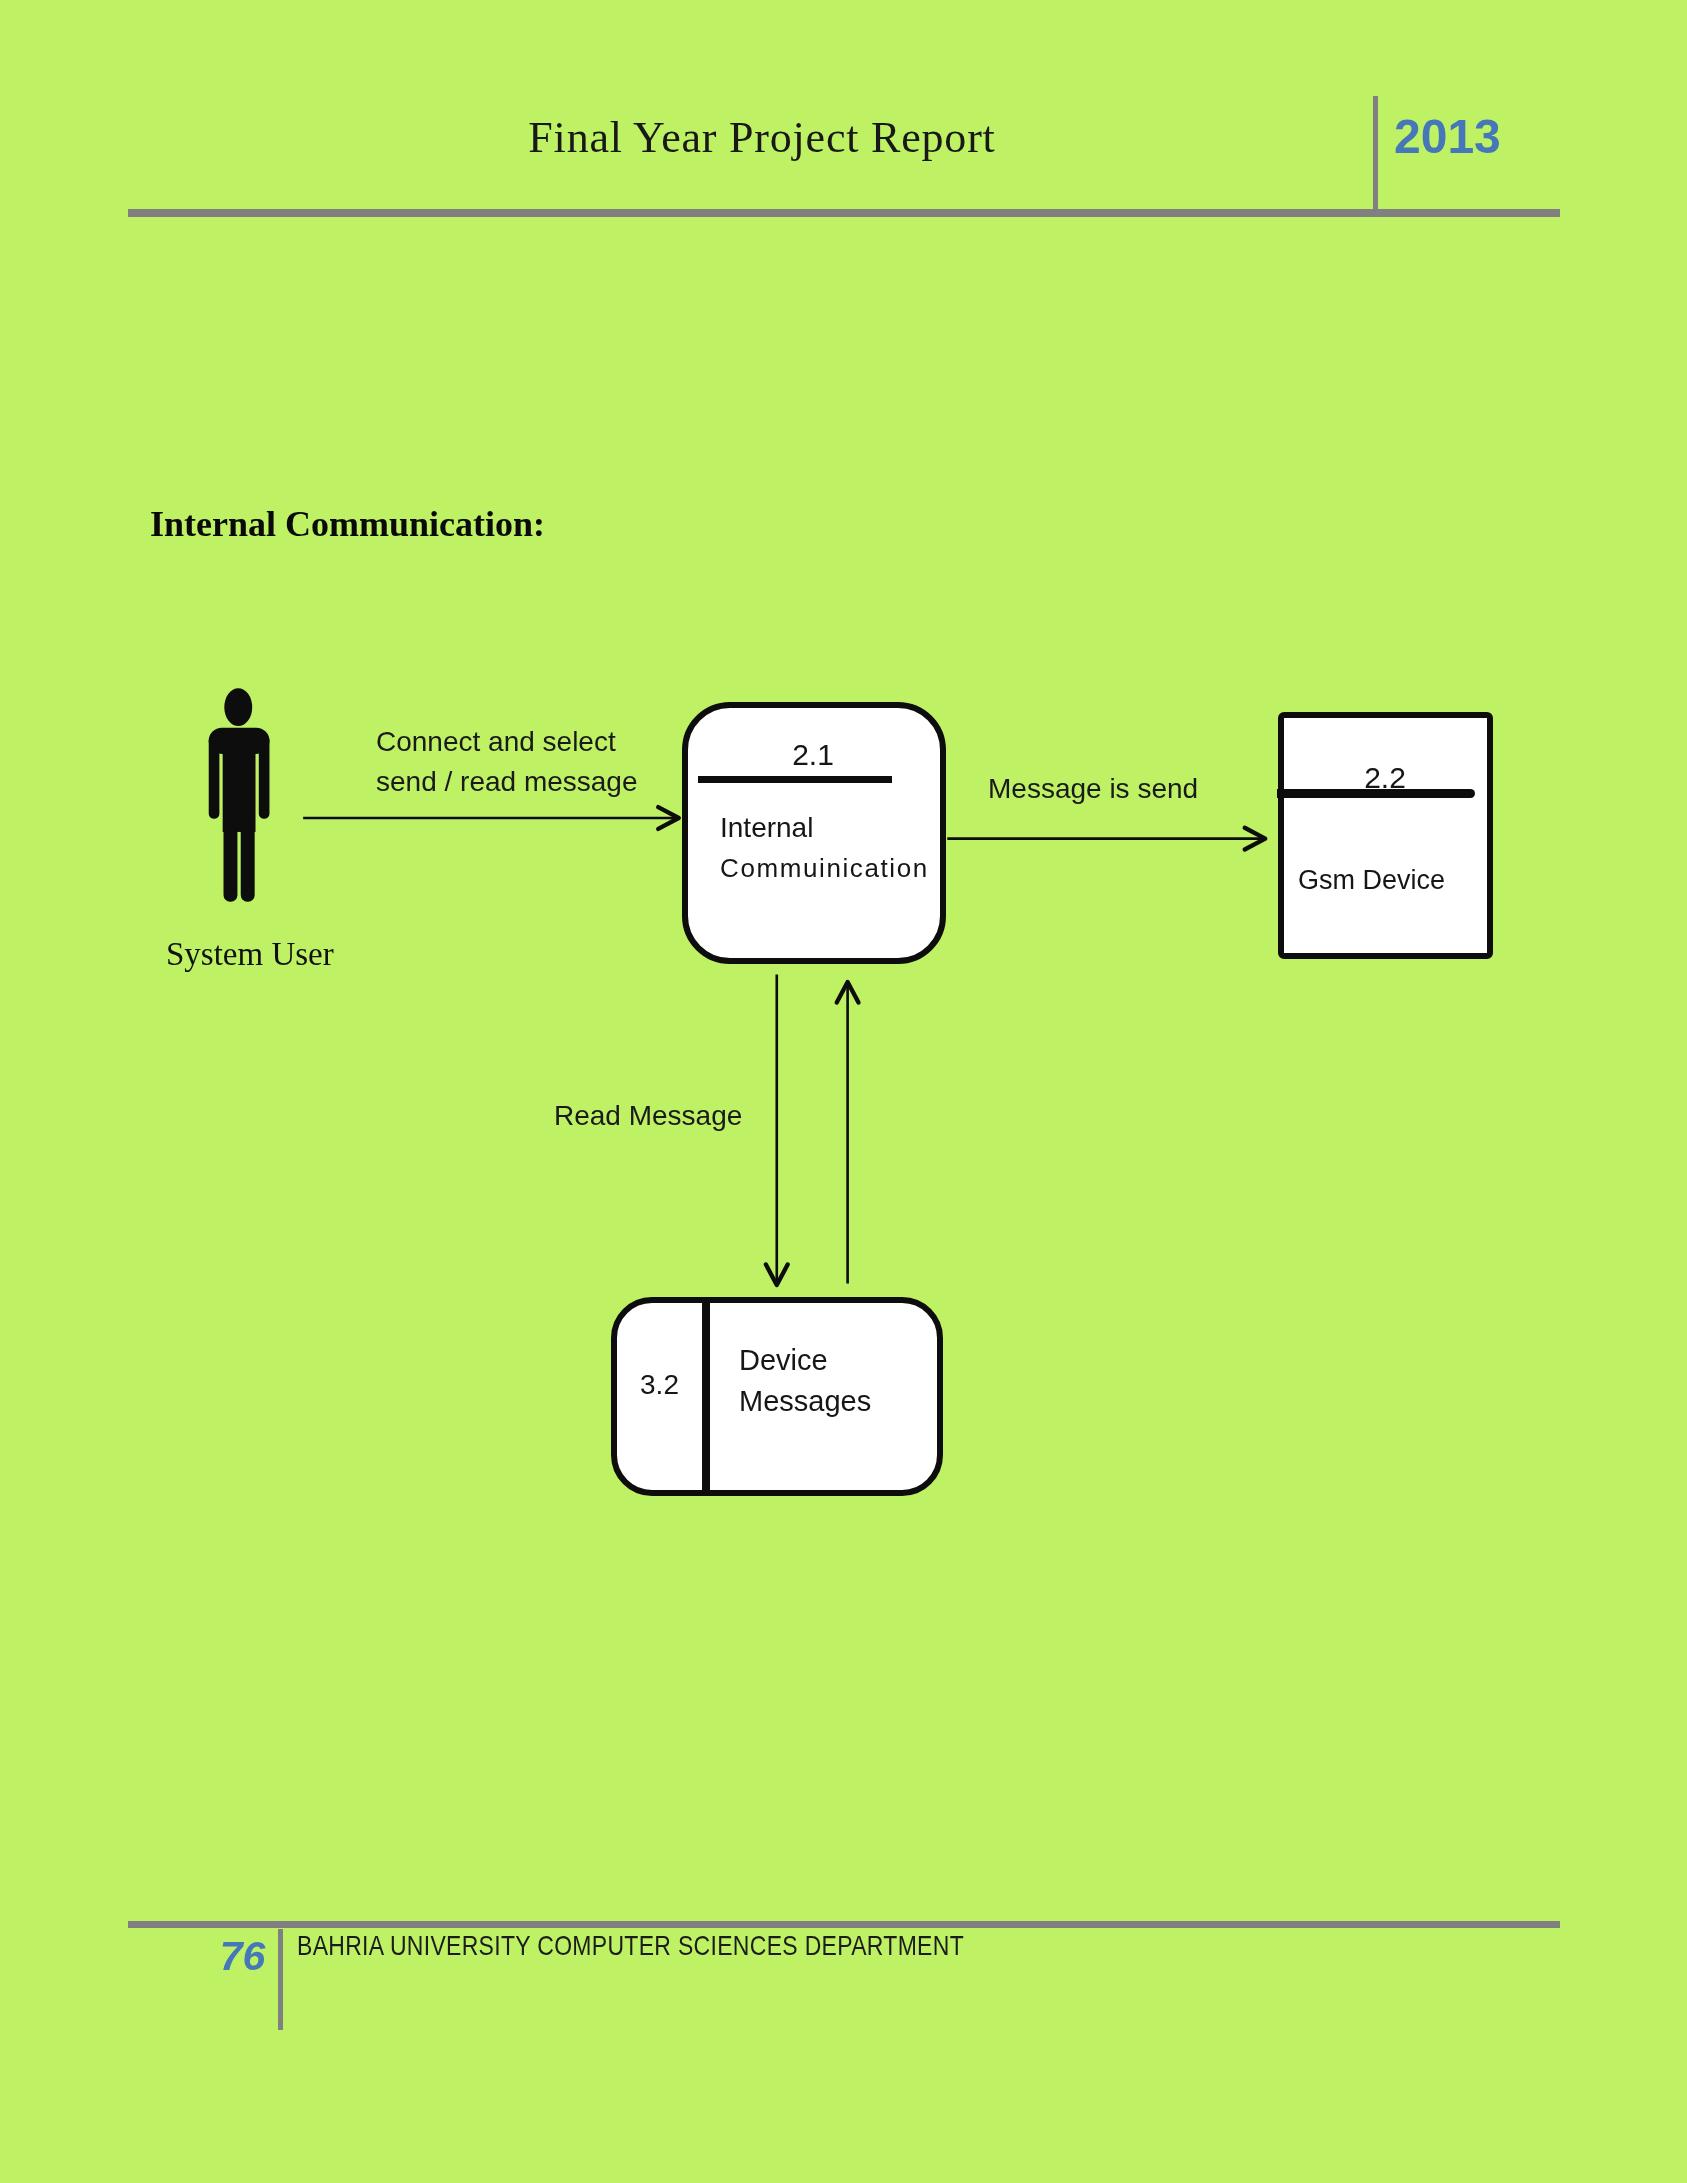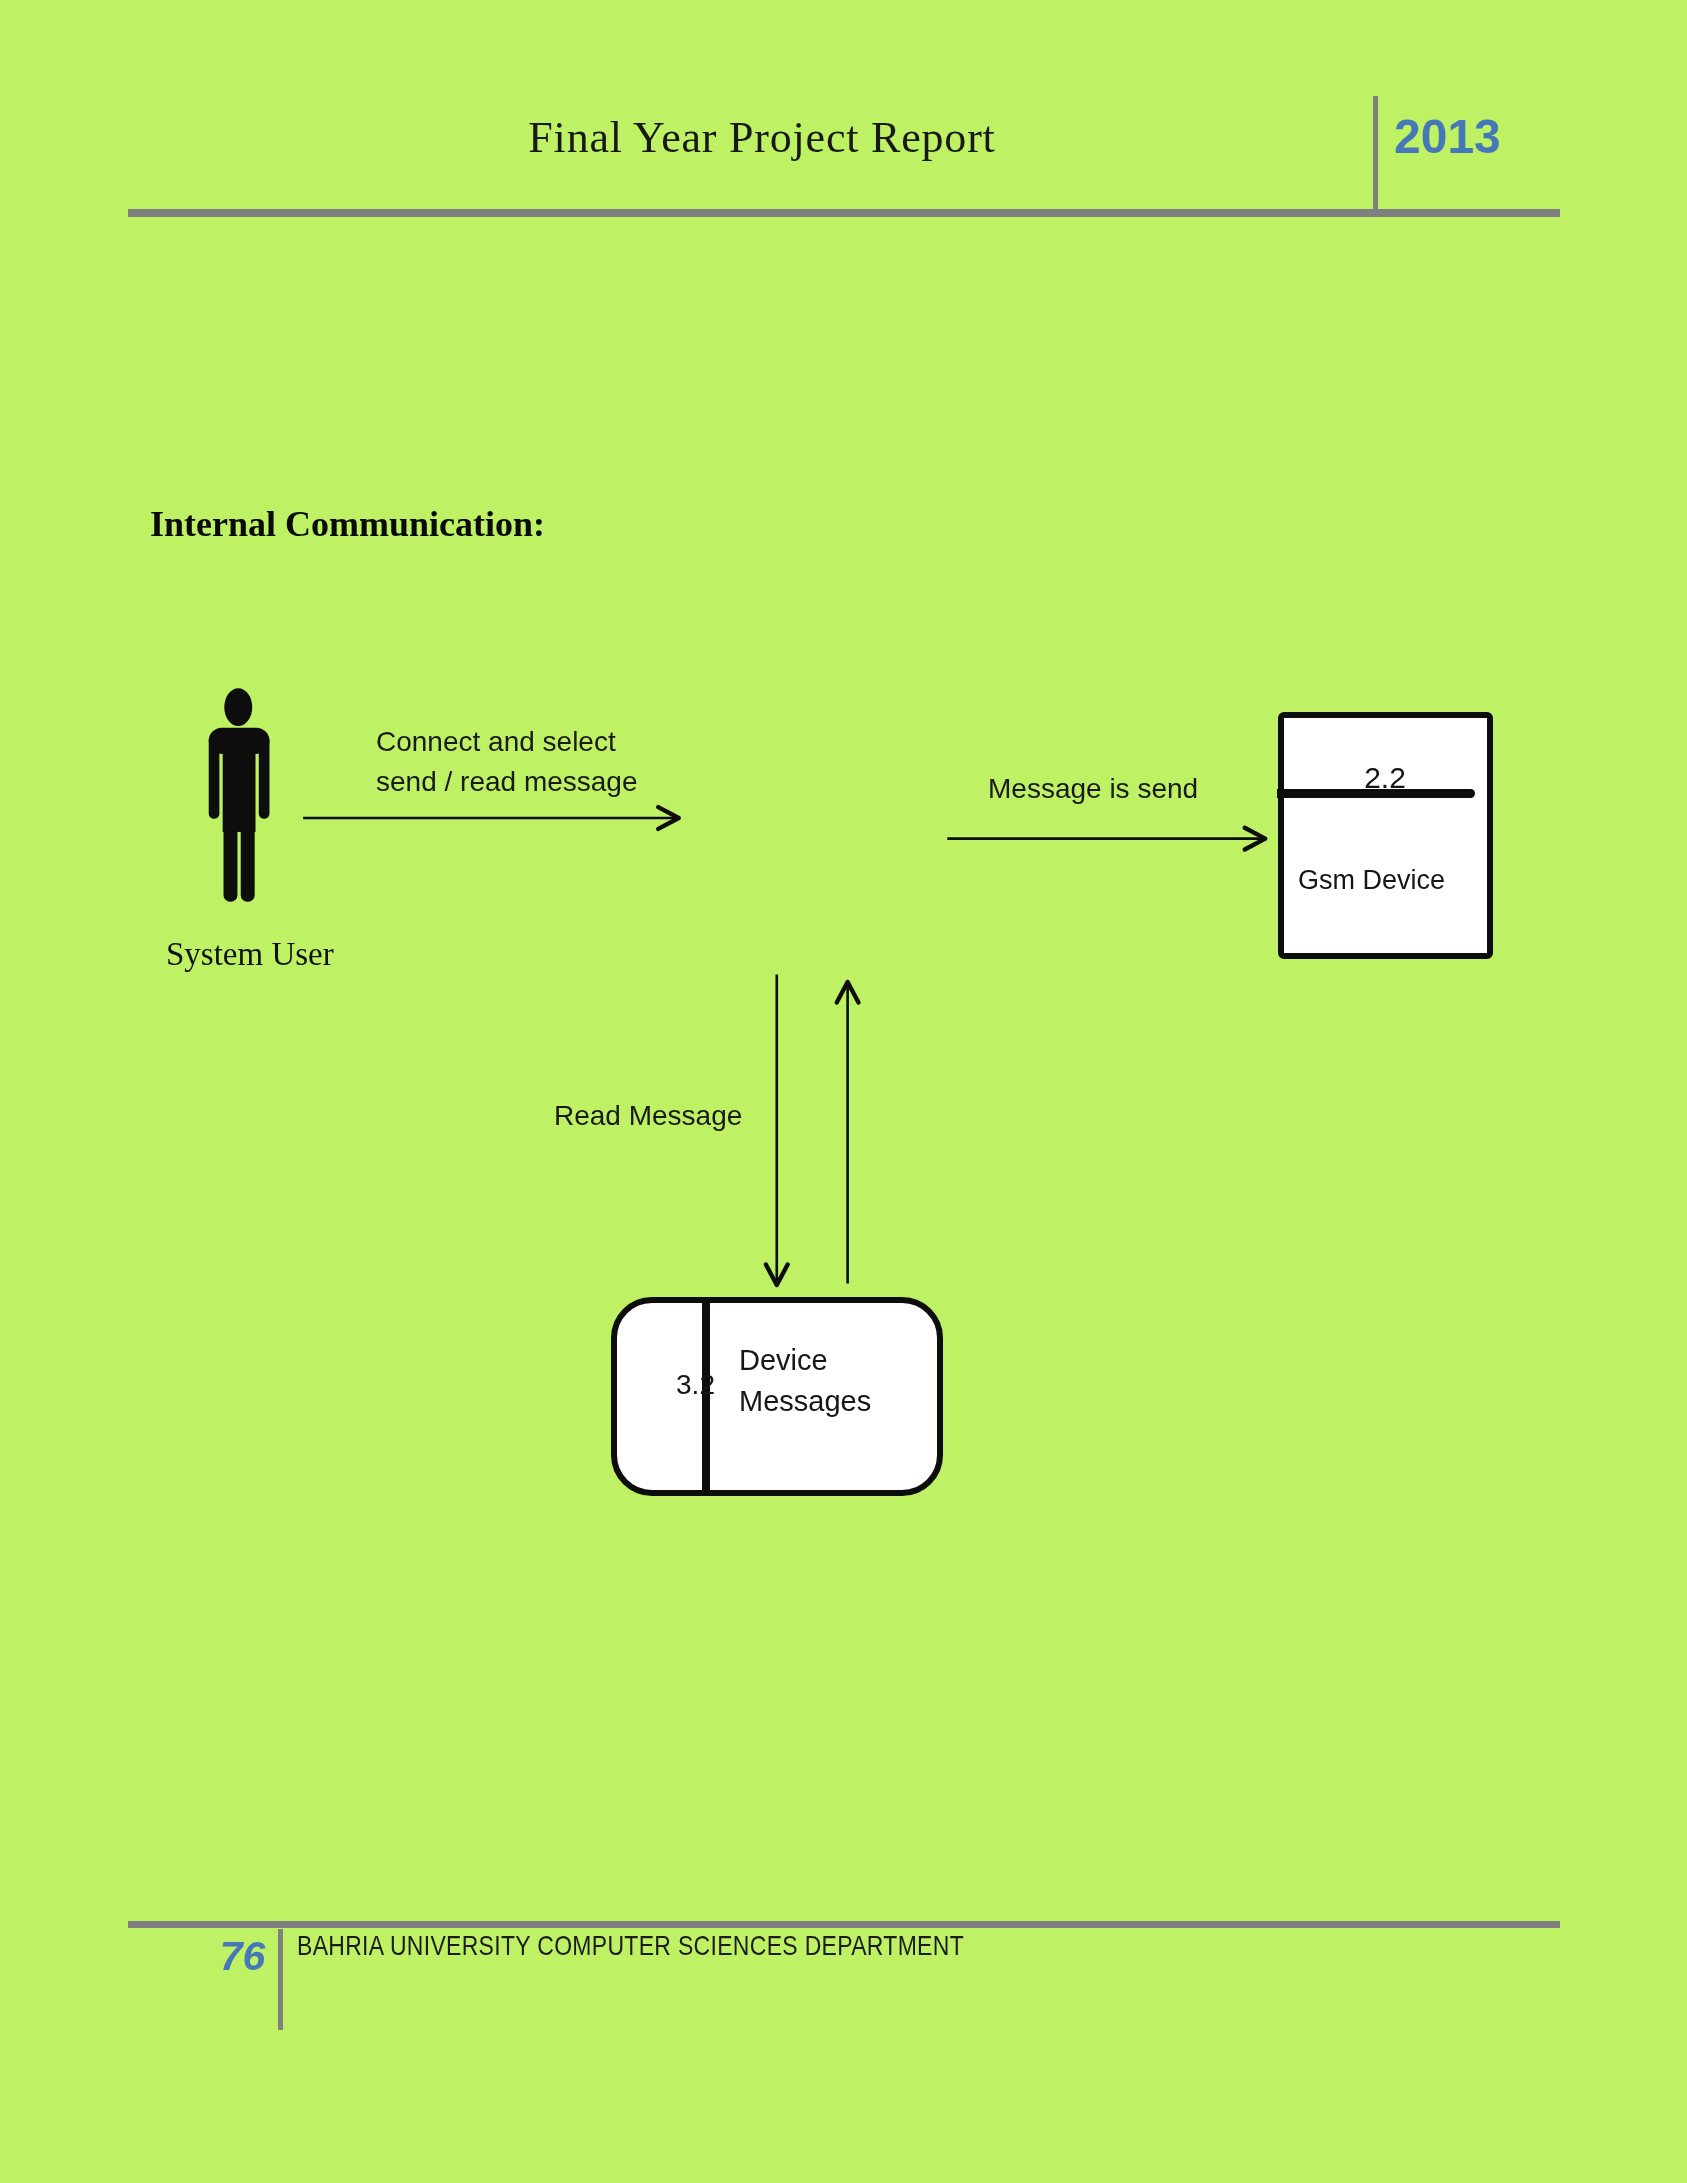--- a/index.html
+++ b/index.html
@@ -78,30 +78,36 @@
     <line x1="1029" y1="1558" x2="1029" y2="1192" stroke="currentColor" stroke-width="3.2" marker-end="url(#arrow)"></line>
   </svg>
 
   <div class="abs dlabel" style="left:354px;top:722px;">
     <div>Connect and select</div>
     <div>send / read message</div>
   </div>
   <div class="abs dlabel" style="left:966px;top:769px;">Message is send</div>
   <div class="abs dlabel" style="left:532px;top:1096px;">Read Message</div>
 
+  <div class="abs node" style="left:682px;top:702px;width:264px;height:262px;border-radius:48px;">
+    <div class="node-inner-text" style="left:0;top:30px;width:250px;text-align:center;font-size:30px;">2.1</div>
+    <div class="thickline" style="left:10px;top:68px;width:194px;height:7.4px;"></div>
+    <div class="node-inner-text" style="left:32px;top:104px;">Internal</div>
+    <div class="node-inner-text" style="left:32px;top:145px;font-size:26px;letter-spacing:1.6px;">Commuinication</div>
+  </div>
 
   <div class="abs node" style="left:1278px;top:712px;width:215px;height:247px;border-radius:6px;">
     <div class="node-inner-text" style="left:0;top:43px;width:202px;text-align:center;font-size:30px;z-index:1;">2.2</div>
     <div class="thickline" style="left:-6.6px;top:71px;width:198px;height:9px;z-index:2;border-radius:0 5px 5px 0;"></div>
     <div class="node-inner-text" style="left:0;top:147px;width:175px;text-align:center;font-size:27px;">Gsm Device</div>
   </div>
 
   <div class="abs node" style="left:611px;top:1297px;width:332px;height:199px;border-radius:41px;">
     <div class="thickline" style="left:85px;top:-3.3px;width:8.2px;height:193px;"></div>
-    <div class="node-inner-text" style="left:0;top:66px;width:85px;text-align:center;padding-left:36px;">3.2</div>
+    <div class="node-inner-text" style="left:0;top:66px;width:85px;text-align:center;">3.2</div>
     <div class="node-inner-text" style="left:122px;top:41px;font-size:29px;">Device</div>
     <div class="node-inner-text" style="left:122px;top:82px;font-size:29px;">Messages</div>
   </div>
 
   <div class="abs rule-h" style="left:128px;top:1921px;width:1432px;height:7.4px;"></div>
   <div class="abs rule-v" style="left:278px;top:1929px;width:5px;height:101px;"></div>
   <div class="abs page-number" style="left:208px;top:1933px;width:69px;font-style:italic;">76</div>
   <div class="abs footer-text" style="left:297px;top:1930px;">BAHRIA UNIVERSITY COMPUTER SCIENCES DEPARTMENT</div>
 
 </div>

